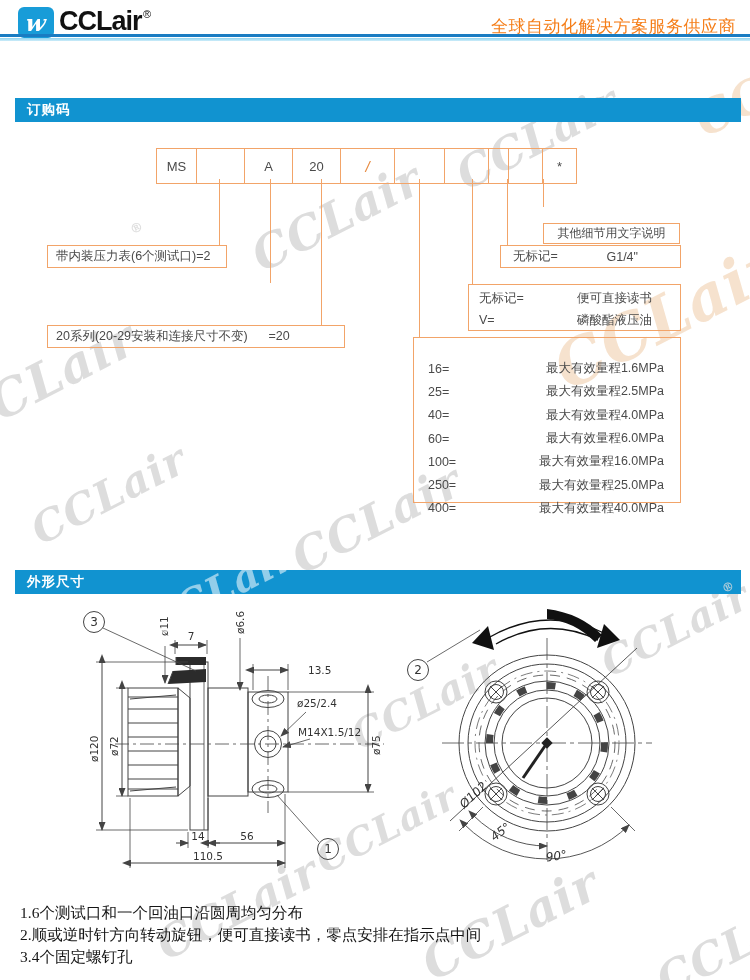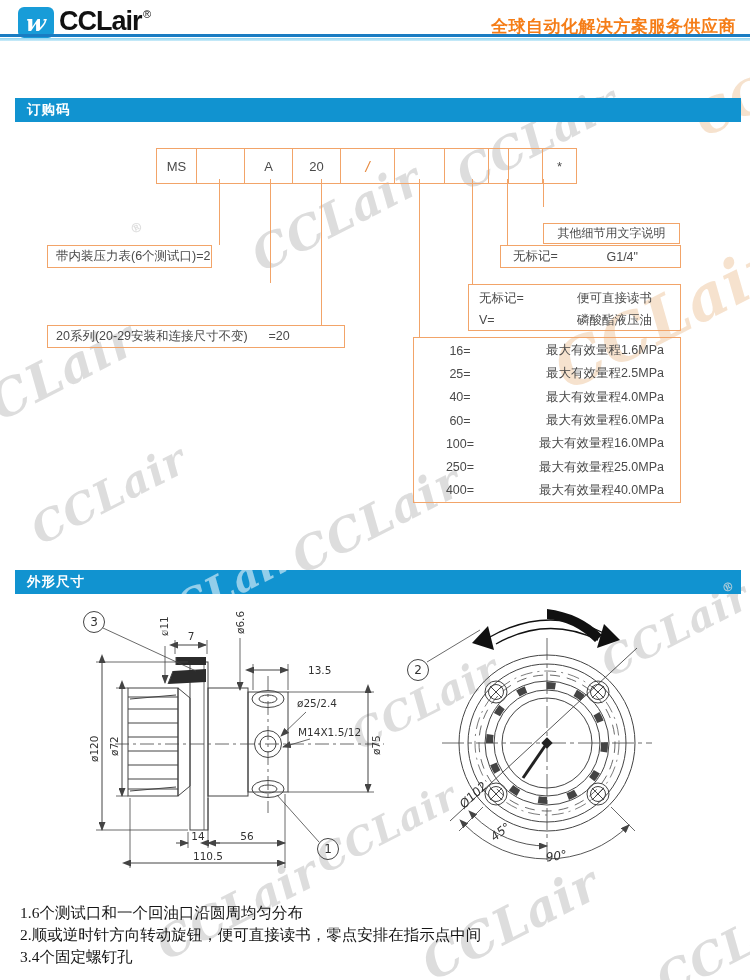--- a/index.html
+++ b/index.html
@@ -6,21 +6,21 @@
   .page{position:relative;width:750px;height:980px;background:#fff;overflow:hidden;
         font-family:"Liberation Sans",sans-serif;color:#4a4a4a;}
   
   .logo-box{position:absolute;left:18px;top:7px;width:36px;height:31px;background:#189cd8;
             border-radius:6px;z-index:2;display:flex;align-items:center;justify-content:center;}
   .logo-w{color:#fff;font-family:"DejaVu Serif",serif;font-style:italic;font-weight:bold;
           font-size:23px;line-height:1;transform:skewX(-8deg);}
   .logo-text{position:absolute;left:59px;top:6px;font-size:27px;font-weight:bold;color:#111;
              letter-spacing:-1px;z-index:2;}
   .logo-reg{position:absolute;left:143px;top:8px;font-size:11px;color:#111;z-index:2;}
-  .tagline{position:absolute;right:14px;top:15px;font-size:17px;font-weight:bold;color:#f57d17;
+  .tagline{position:absolute;right:14px;top:15px;font-size:17px;font-weight:normal;color:#f57d17;
            letter-spacing:0.5px;z-index:2;}
   .hline1{position:absolute;left:0;top:34px;width:750px;height:3px;background:#1a7cc2;z-index:2;}
   .hline2{position:absolute;left:0;top:38px;width:750px;height:3px;
           background:linear-gradient(to bottom,#8fd4f0,#cdecf9);z-index:2;}
   
   .secbar{position:absolute;left:15px;width:726px;height:24px;background:#1193d0;color:#fff;
           font-size:13.5px;font-weight:bold;line-height:24px;padding-left:12px;
           box-sizing:border-box;letter-spacing:1px;z-index:2;}
   
   .cell{position:absolute;top:148px;height:36px;border:1px solid #f2a469;border-right:none;
@@ -101,21 +101,21 @@
   <div class="cell last" style="left:542px;width:35px;">*</div>
 
   <div class="vline" style="left:219px;top:179px;height:66px;"></div>
   <div class="vline" style="left:270px;top:179px;height:104px;"></div>
   <div class="vline" style="left:321px;top:179px;height:146px;"></div>
   <div class="vline" style="left:419px;top:179px;height:158px;"></div>
   <div class="vline" style="left:472px;top:179px;height:105px;"></div>
   <div class="vline" style="left:507px;top:179px;height:66px;"></div>
   <div class="vline" style="left:543px;top:179px;height:28px;"></div>
 
-  <div class="obox pad" style="left:47px;top:245px;width:165px;height:23px;">带内装压力表(6个测试口)=2</div>
+  <div class="obox pad" style="left:47px;top:245px;width:180px;height:23px;">带内装压力表(6个测试口)=2</div>
   <div class="obox pad" style="left:47px;top:325px;width:298px;height:23px;">20系列(20-29安装和连接尺寸不变)      =20</div>
 
   <div class="obox center" style="left:543px;top:207px;width:137px;height:21px;font-size:12px;">其他细节用文字说明</div>
 
   <div class="obox" style="left:500px;top:245px;width:181px;height:23px;">
     <div class="kv">
       <span>无标记=</span>
       <span>G1/4"</span>
     </div>
   </div>
@@ -124,21 +124,21 @@
     <div class="oilrow">
       <span class="k">无标记=</span>
       <span class="v">便可直接读书</span>
     </div>
     <div class="oilrow">
       <span class="k">V=</span>
       <span class="v">磷酸酯液压油</span>
     </div>
   </div>
 
-  <div class="obox" style="left:413px;top:337px;width:268px;height:166px;padding-top:1px;text-align:center;">
+  <div class="obox" style="left:413px;top:337px;width:268px;height:166px;padding-top:19px;">
     <div class="rrow">
         <span class="code">16=</span>
         <span class="desc">最大有效量程1.6MPa</span>
       </div>
     <div class="rrow">
         <span class="code">25=</span>
         <span class="desc">最大有效量程2.5MPa</span>
       </div>
     <div class="rrow">
         <span class="code">40=</span>

